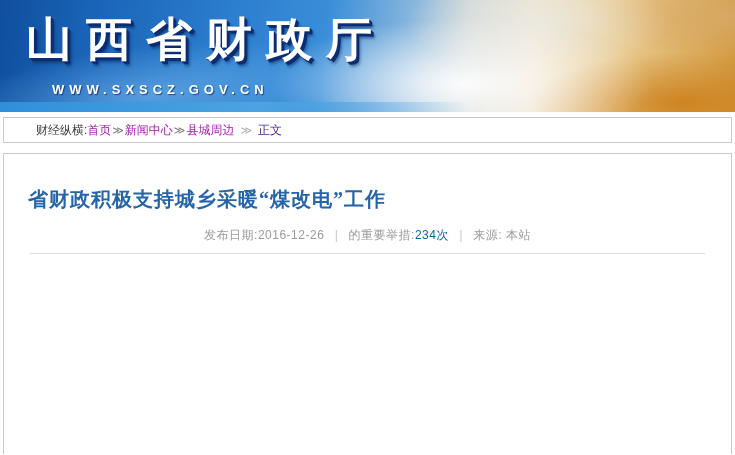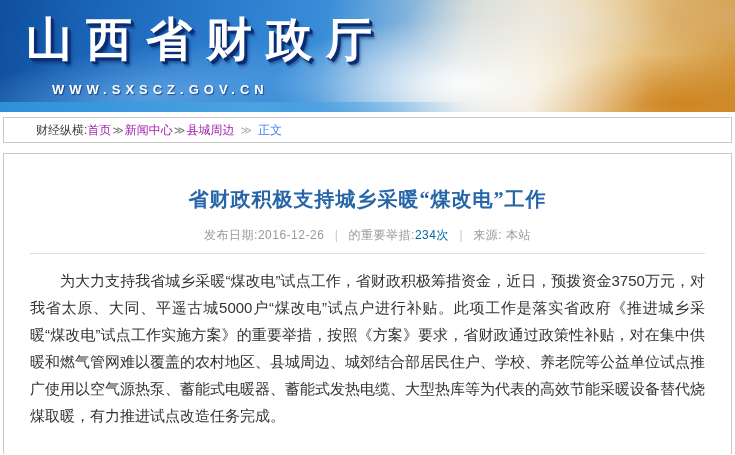--- a/index.html
+++ b/index.html
@@ -44,30 +44,30 @@
 
   
   .crumbbar {
     margin:5px 3px 0 3px; height:26px; line-height:24px;
     background:#fff; border:1px solid #c9c9c9;
     padding-left:32px; font-size:12px; color:#3f3f3f; white-space:nowrap;
   }
   .crumbbar .crumb { color:#a21caf; text-decoration:none; cursor:pointer; }
   .crumbbar .csep { color:#7a7a7a; margin:0 1px; font-size:11px; }
   .crumbbar .csep.last { color:#b0b0b0; margin:0 6px; }
-  .crumbbar .current { color:#3b82f6; }
+  .crumbbar .current { color:#4c1d95; }
 
   
   .content {
     margin:10px 3px 0 3px; min-height:301px;
     background:#fff; border:1px solid #c9c9c9; border-bottom:none;
     padding:0 24px;
   }
   .article-title {
-    margin:32px 0 0 0; text-align:center;
+    margin:32px 0 0 0; text-align:left;
     font-family:"Liberation Serif","DejaVu Serif",serif;
     font-size:20px; font-weight:bold; color:#2565a8; letter-spacing:1px;
   }
   .meta {
     margin-top:14px; text-align:center;
     font-size:12px; color:#9a9a9a; letter-spacing:.5px;
   }
   .meta .sep { margin:0 6px; color:#b5b5b5; }
   .meta .red { color:#0369a1; }
   .meta-rule { border:none; border-top:1px solid #ddd; margin:9px 2px 0 2px; }
@@ -93,16 +93,15 @@
 
   <div class="content">
     <h2 class="article-title">省财政积极支持城乡采暖“煤改电”工作</h2>
 
     <div class="meta">
       <span>发布日期:2016-12-26</span><span class="sep">｜</span><span>的重要举措:</span><span class="red">234次</span><span class="sep">｜</span><span>来源: 本站</span>
     </div>
 
     <hr class="meta-rule">
 
-    <p class="article-body">为大力支持我省城乡采暖“煤改电”试点工作，省财政积极筹措资金，近日，预拨资金3750万元，对我省太原、大同、平遥古城5000户“煤改电”试点户进行补贴。此项工作是落实省政府《推进城乡采暖“煤改电”试点工作实施方案》的重要举措，按照《方案》要求，省财政通过政策性补贴，对在集中供暖和燃气管网难以覆盖的农村地区、县城周边、城郊结合部居民住户、学校、养老院等公益单位试点推广使用以空气源热泵、蓄能式电暖器、蓄能式发热电缆、大型热库等为代表的高效节能采暖设备替代烧煤取暖，有力推进试点改造任务完成。</p>
   </div>
 
 </div>
 
 </body></html>

